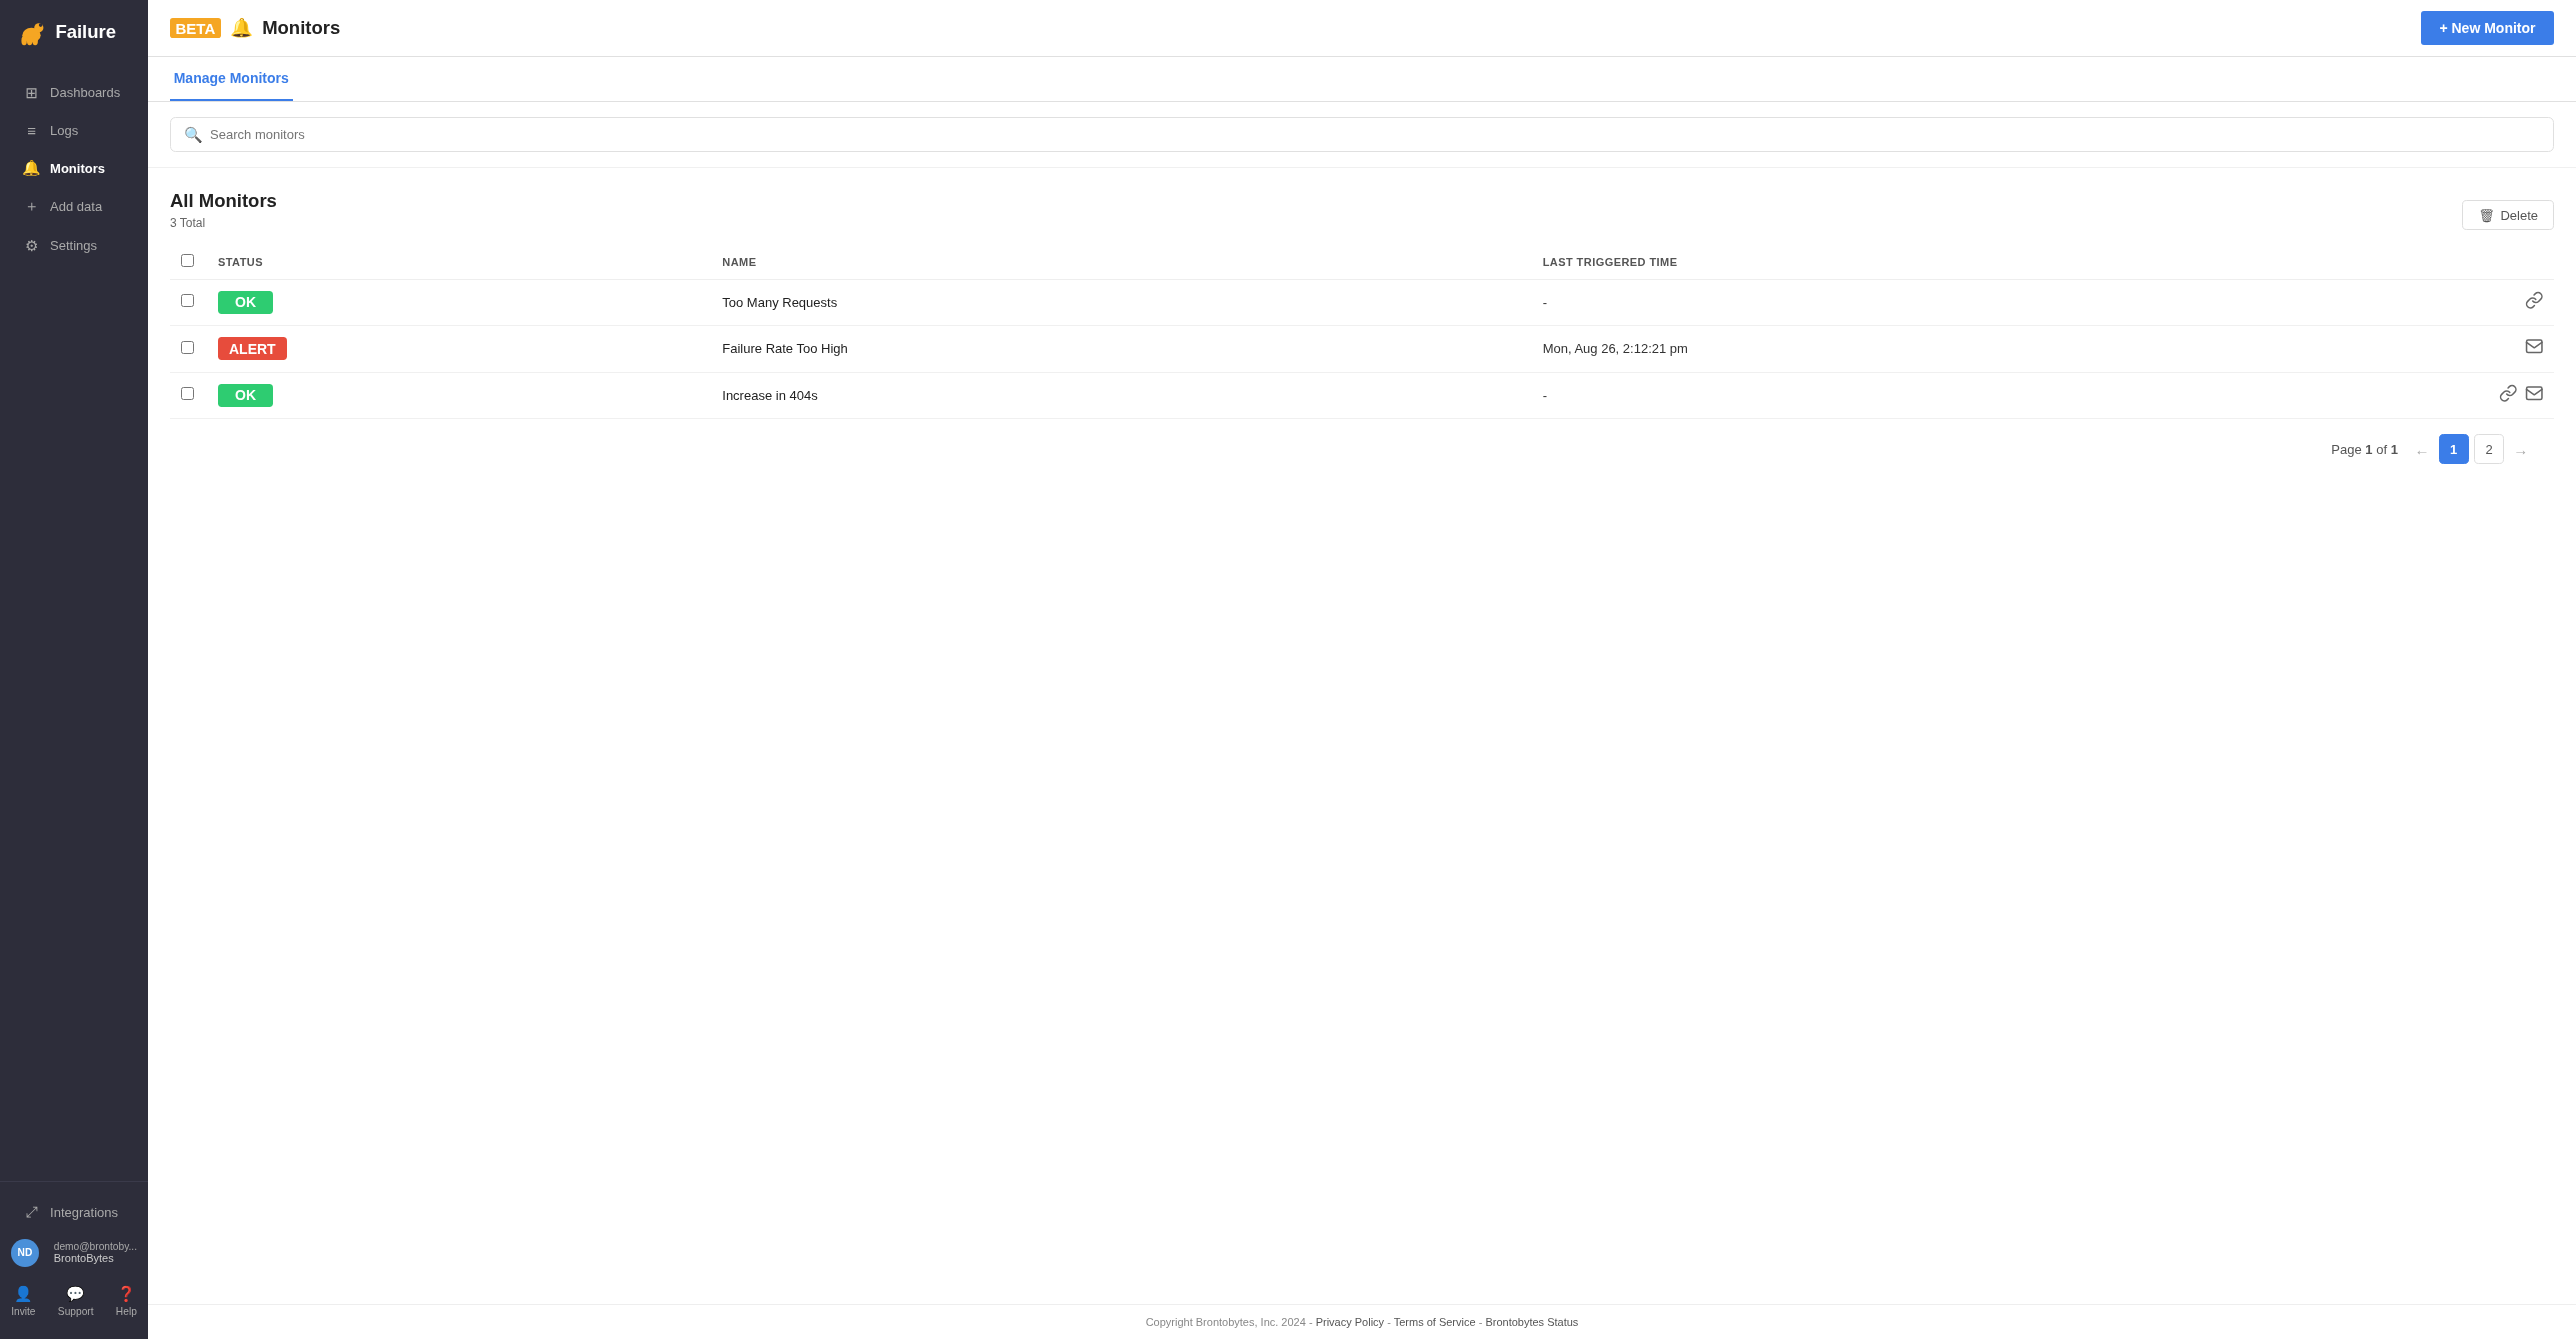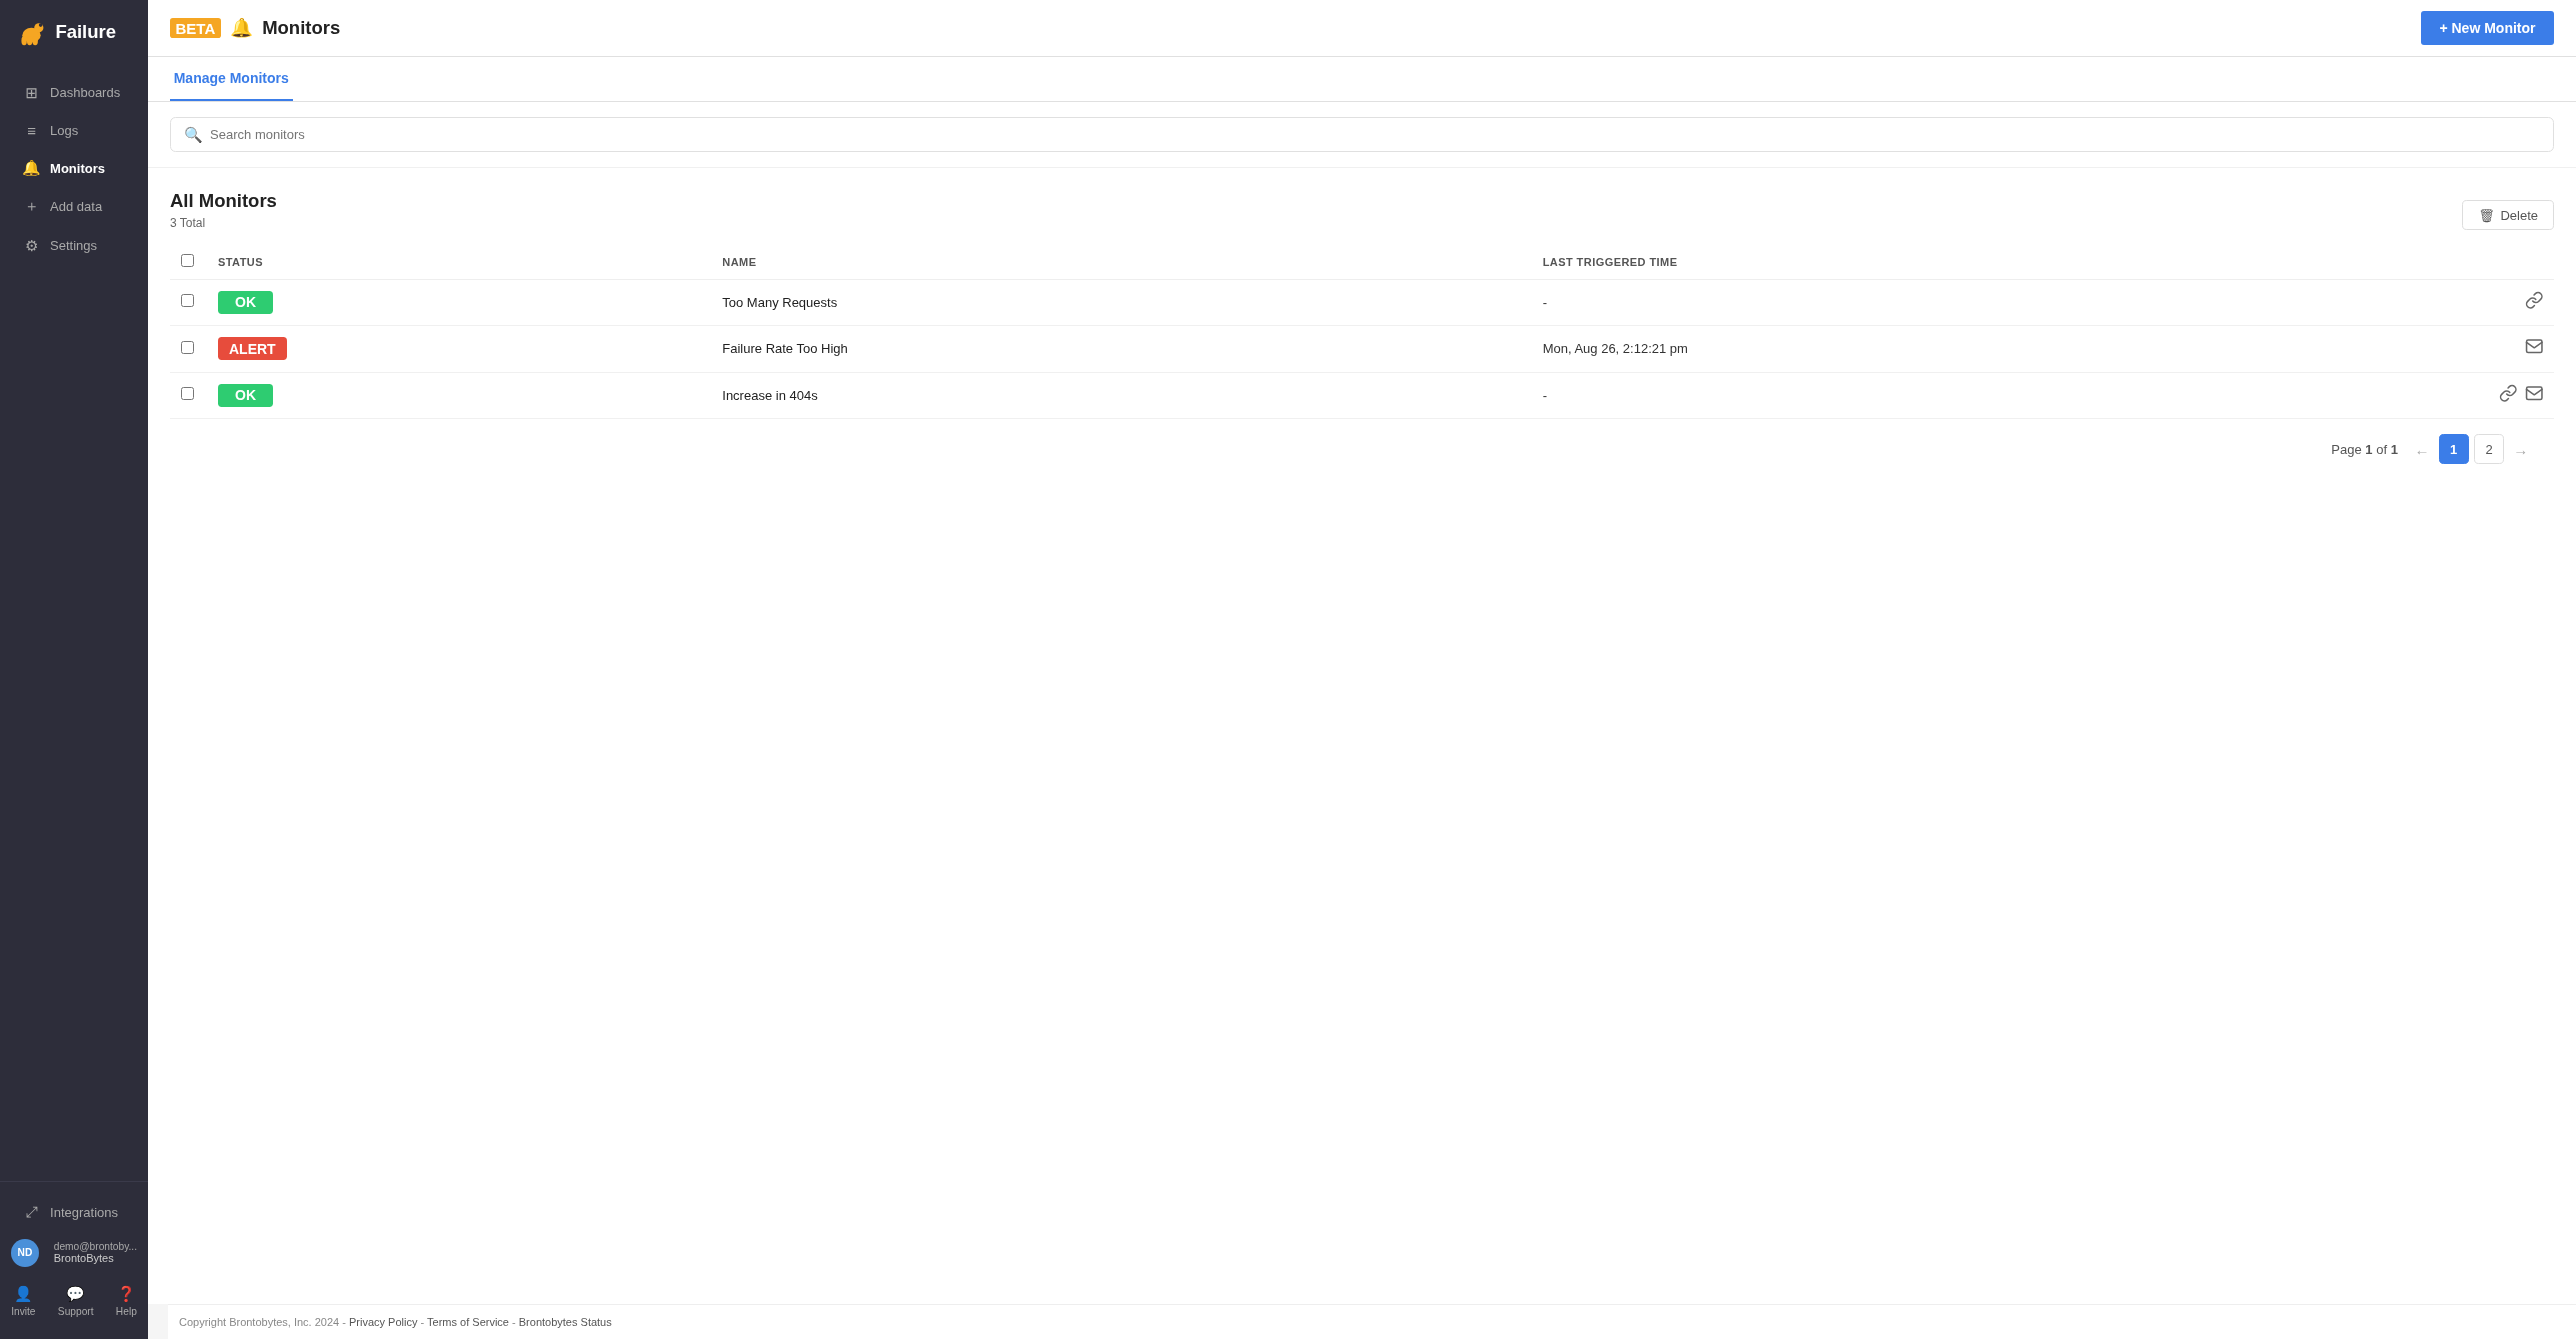--- a/index.html
+++ b/index.html
@@ -287,25 +287,24 @@
       font-size: 13px;
       color: #555;
     }
     .page-btn.active { background: #3b7de8; color: #fff; border-color: #3b7de8; font-weight: 700; }
     .page-arrow { color: #aaa; font-size: 15px; background: none; border: none; cursor: pointer; padding: 0 3.7px; }
 
     
     .footer {
       background: #fff;
       border-top: 0.9px solid #eee;
-      text-align: left;
+      text-align: center;
       padding: 11px;
       font-size: 11px;
       color: #888;
-      margin-left: 20px;
     }
     .footer a { color: #555; text-decoration: none; }
   </style>
 </head>
 <body>
 
 <div class="sidebar">
   <div style="position:relative;">
     <div class="sidebar-logo">
 

